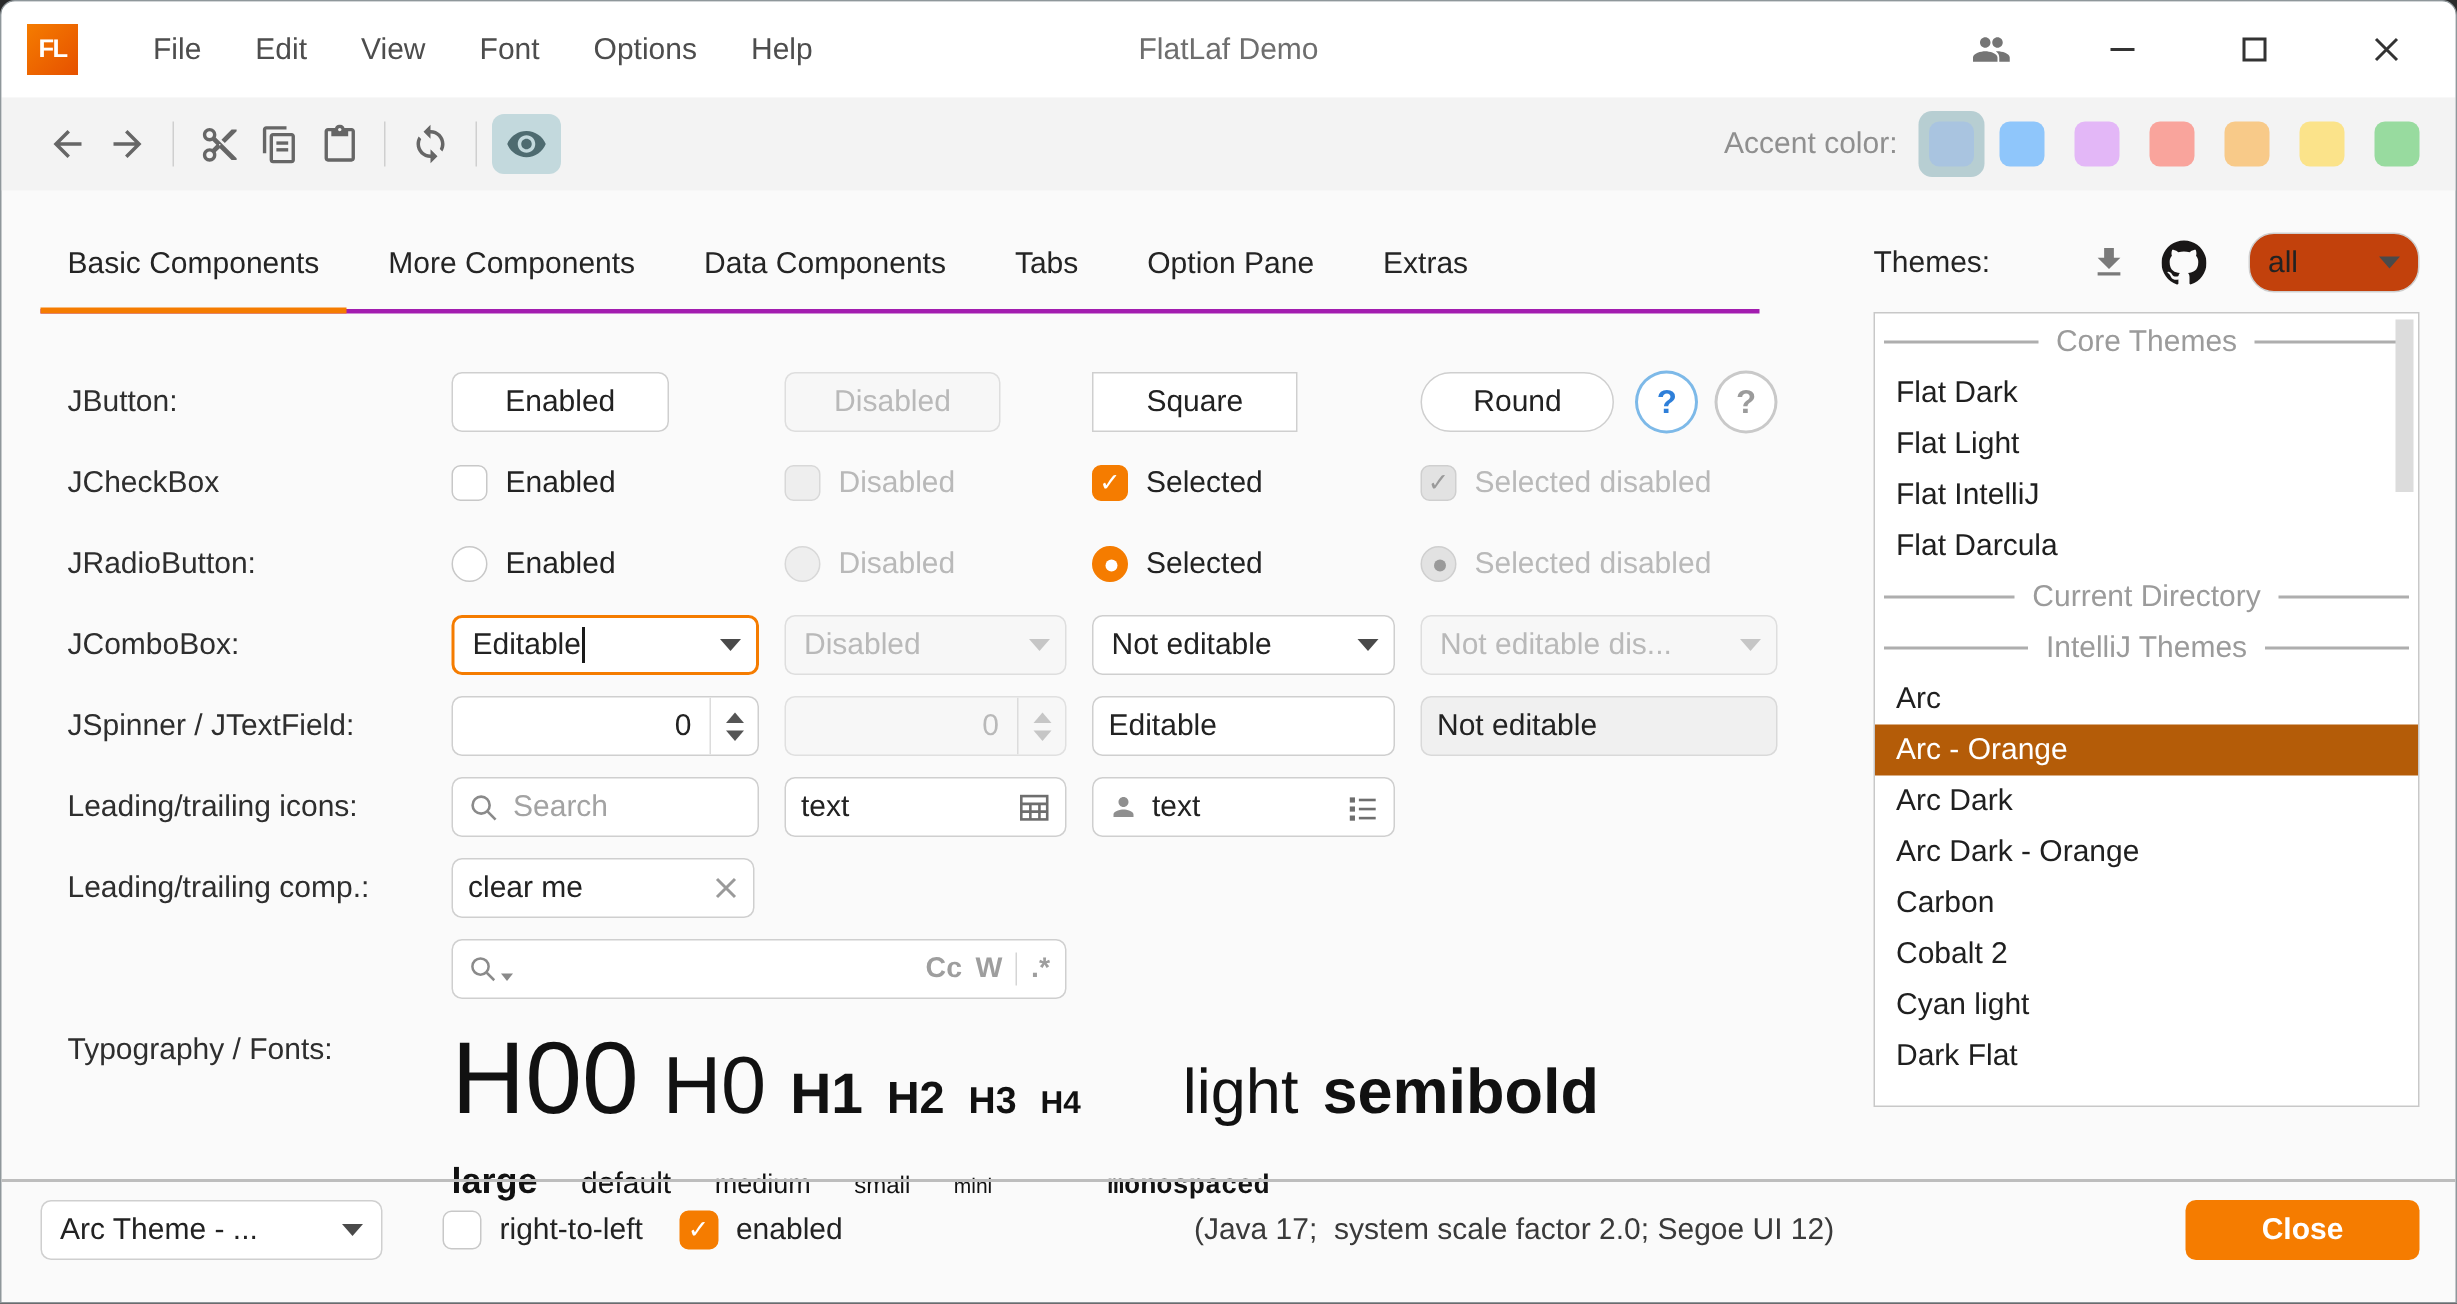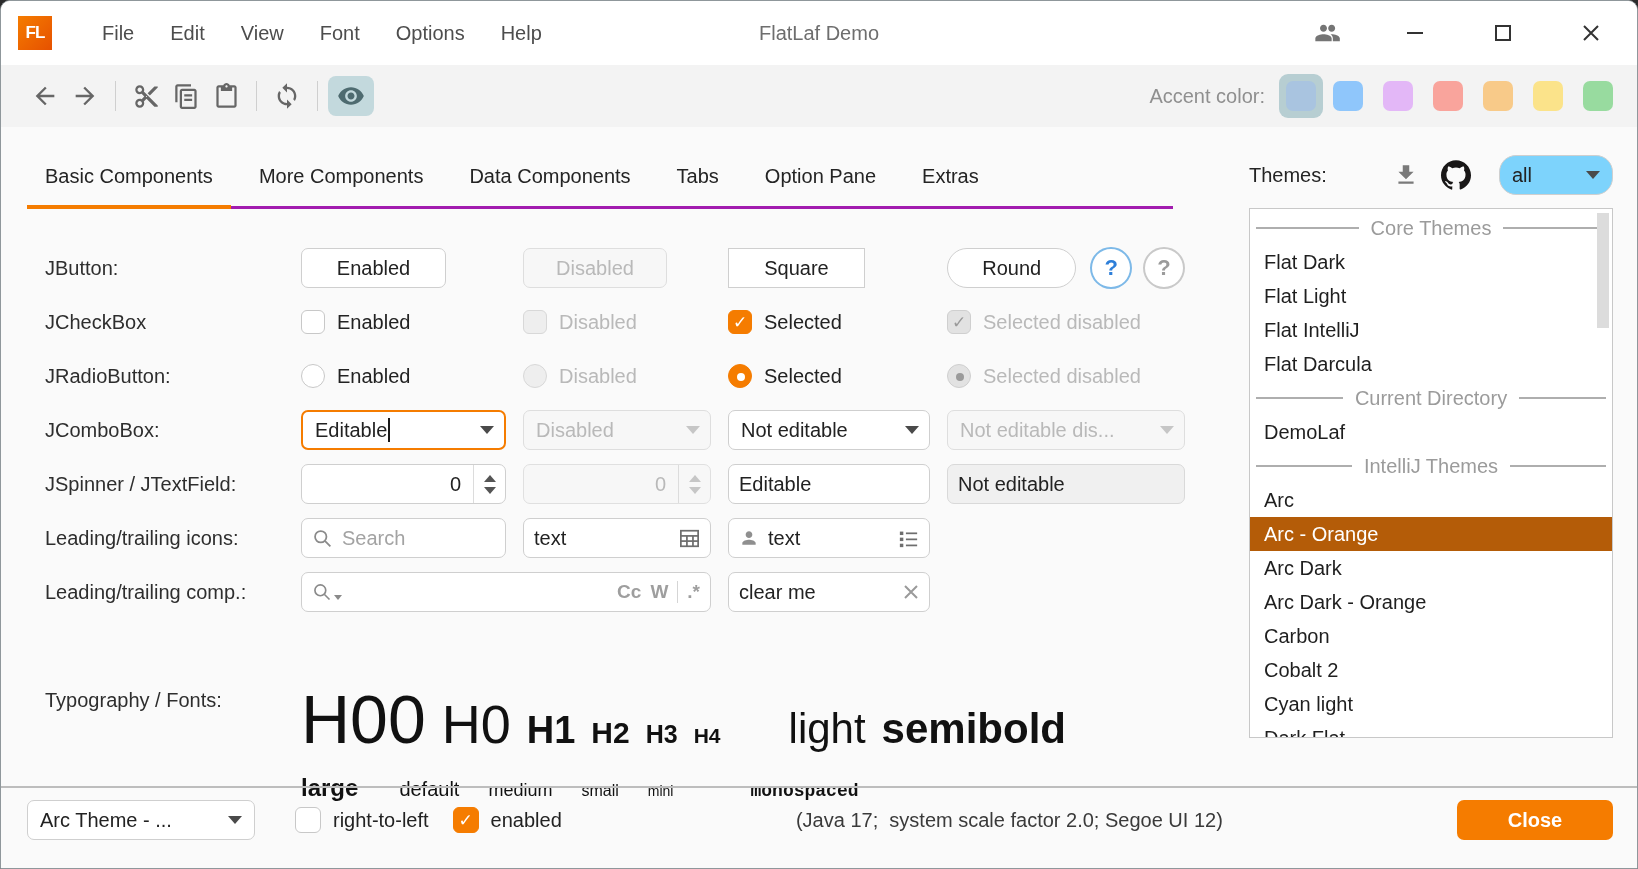--- a/index.html
+++ b/index.html
@@ -29,21 +29,21 @@
   .swatch+.swatch{margin-left:0;}
   .swatch-gap{margin-right:20px;}
   
   .tabsbar{position:absolute;left:26px;top:150px;width:1146px;display:flex;border-bottom:3px solid #a21caf;}
   .tab{position:relative;padding:14px 18px 18px;font-size:20px;color:#242424;margin-right:10px;white-space:nowrap;}
   .tab.selected::after{content:"";position:absolute;left:0;right:0;bottom:-3px;height:4px;background:var(--accent,#f57c00);}
   
   .themes-header{position:absolute;left:1248px;top:153px;width:364px;height:42px;display:flex;align-items:center;}
   .themes-label{font-size:20px;color:#242424;}
   .hdr-ic{display:flex;align-items:center;justify-content:center;}
-  .filter-combo{width:114px;height:40px;background:#7dd3fc;border:1px solid #cfcfcf;border-radius:17px;
+  .filter-combo{width:114px;height:40px;background:#c2410c;border:1px solid #cfcfcf;border-radius:17px;
                 display:flex;align-items:center;padding:0 12px;font-size:20px;color:#222;}
   .themes-list{position:absolute;left:1248px;top:207px;width:364px;height:530px;background:#fff;
                border:1px solid #c8c8c8;overflow:hidden;padding-top:2px;}
   .tl-item{height:34px;display:flex;align-items:center;padding-left:14px;font-size:20px;color:#1f1f1f;white-space:nowrap;}
   .tl-item.selected{background:var(--selection-bg,#b45c08);color:var(--selection-fg,#fff);}
   .tl-sep{height:34px;display:flex;align-items:center;font-size:20px;color:#9b9b9b;padding:0 6px;}
   .tl-sep::before,.tl-sep::after{content:"";flex:1;height:2px;background:#aeaeae;}
   .tl-sep::before{margin-right:12px;} .tl-sep::after{margin-left:12px;}
   .tl-scroll{position:absolute;right:3px;top:4px;width:12px;height:115px;background:#dcdcdc;}
   
@@ -105,21 +105,21 @@
   .t-h00{font-size:68px;font-weight:300;}
   .t-h0{font-size:54px;font-weight:400;margin-top:44px;}
   .t-h1{font-size:38px;font-weight:bold;}
   .t-h2{font-size:30px;font-weight:bold;}
   .t-h3{font-size:25px;font-weight:bold;}
   .t-h4{font-size:21px;font-weight:bold;}
   .t-light{font-size:42px;font-weight:300;margin-left:52px;}
   .t-semibold{font-size:42px;font-weight:bold;}
   .typo-line2{display:flex;align-items:baseline;gap:29px;color:#111;margin-top:16px;}
   .t-large{font-size:24px;font-weight:600;}
-  .t-default{font-size:20px;margin-left:12px;}
+  .t-default{font-size:20px;}
   .t-medium{font-size:18px;}
   .t-small{font-size:16px;}
   .t-mini{font-size:14px;}
   .t-mono{font-size:18px;font-weight:600;font-family:"Liberation Mono","DejaVu Sans Mono",monospace;margin-left:48px;}
   
   .bottombar{position:absolute;left:0;right:0;top:785px;bottom:0;border-top:2px solid #bdbdbd;
              display:flex;align-items:center;padding:0 24px 16px 26px;}
   .bb-combo{width:228px;height:40px;background:#fff;border:1px solid #cfcfcf;border-radius:7px;
             display:flex;align-items:center;padding:0 12px;font-size:20px;color:#222;}
   .bb-check{display:flex;align-items:center;margin-left:40px;}
@@ -256,21 +256,20 @@
     <div class="tl-sep">
         <span>Core Themes</span>
       </div>
     <div class="tl-item">Flat Dark</div>
     <div class="tl-item">Flat Light</div>
     <div class="tl-item">Flat IntelliJ</div>
     <div class="tl-item">Flat Darcula</div>
     <div class="tl-sep">
         <span>Current Directory</span>
       </div>
-    <div class="tl-item">DemoLaf</div>
     <div class="tl-sep">
         <span>IntelliJ Themes</span>
       </div>
     <div class="tl-item">Arc</div>
     <div class="tl-item selected">Arc - Orange</div>
     <div class="tl-item">Arc Dark</div>
     <div class="tl-item">Arc Dark - Orange</div>
     <div class="tl-item">Carbon</div>
     <div class="tl-item">Cobalt 2</div>
     <div class="tl-item">Cyan light</div>
@@ -443,47 +442,47 @@
               <rect x="9" y="11" width="13" height="2"></rect>
               <rect x="2" y="17" width="4" height="4"></rect>
               <rect x="9" y="18" width="13" height="2"></rect>
             </svg>
           </span>
         </div>
       </div>
     <div class="c"></div>
 
     <div class="rlabel">Leading/trailing comp.:</div>
+    <div class="c">
+        <div class="field" style="width:202px;">
+      <span>clear me</span>
+          <span class="f-spacer"></span>
+      <span>
+            <svg width="16" height="16" viewBox="0 0 16 16">
+              <path d="M2 2 L14 14 M14 2 L2 14" stroke="#9a9a9a" stroke-width="2"></path>
+            </svg>
+          </span>
+        </div>
+      </div>
     <div class="c" style="grid-column:2/4;">
         <div class="field" style="width:410px;">
       <span style="display:flex;align-items:flex-end;gap:2px;">
         <svg width="20" height="20" viewBox="0 0 24 24" fill="none" stroke="#8a8a8a" stroke-width="2">
               <circle cx="10" cy="10" r="6.5"></circle>
               <line x1="15" y1="15" x2="21" y2="21"></line>
             </svg>
         <span style="width:0;height:0;border-left:4px solid transparent;border-right:4px solid transparent;border-top:5px solid #8a8a8a;margin-bottom:2px;"></span>
       </span>
       <span class="f-spacer"></span>
       <span class="chip">Cc</span>
       <span class="chip">W</span>
       <span class="vline"></span>
       <span class="chip">.*</span>
         </div>
       </div>
-    <div class="c">
-        <div class="field" style="width:202px;">
-      <span>clear me</span>
-          <span class="f-spacer"></span>
-      <span>
-            <svg width="16" height="16" viewBox="0 0 16 16">
-              <path d="M2 2 L14 14 M14 2 L2 14" stroke="#9a9a9a" stroke-width="2"></path>
-            </svg>
-          </span>
-        </div>
-      </div>
     <div class="c"></div>
   </div>
 
   <div class="typo-label">Typography / Fonts:</div>
   <div class="typo">
     <div class="typo-line1">
       <span class="t-h00">H00</span>
       <span class="t-h0">H0</span>
       <span class="t-h1">H1</span>
       <span class="t-h2">H2</span>

